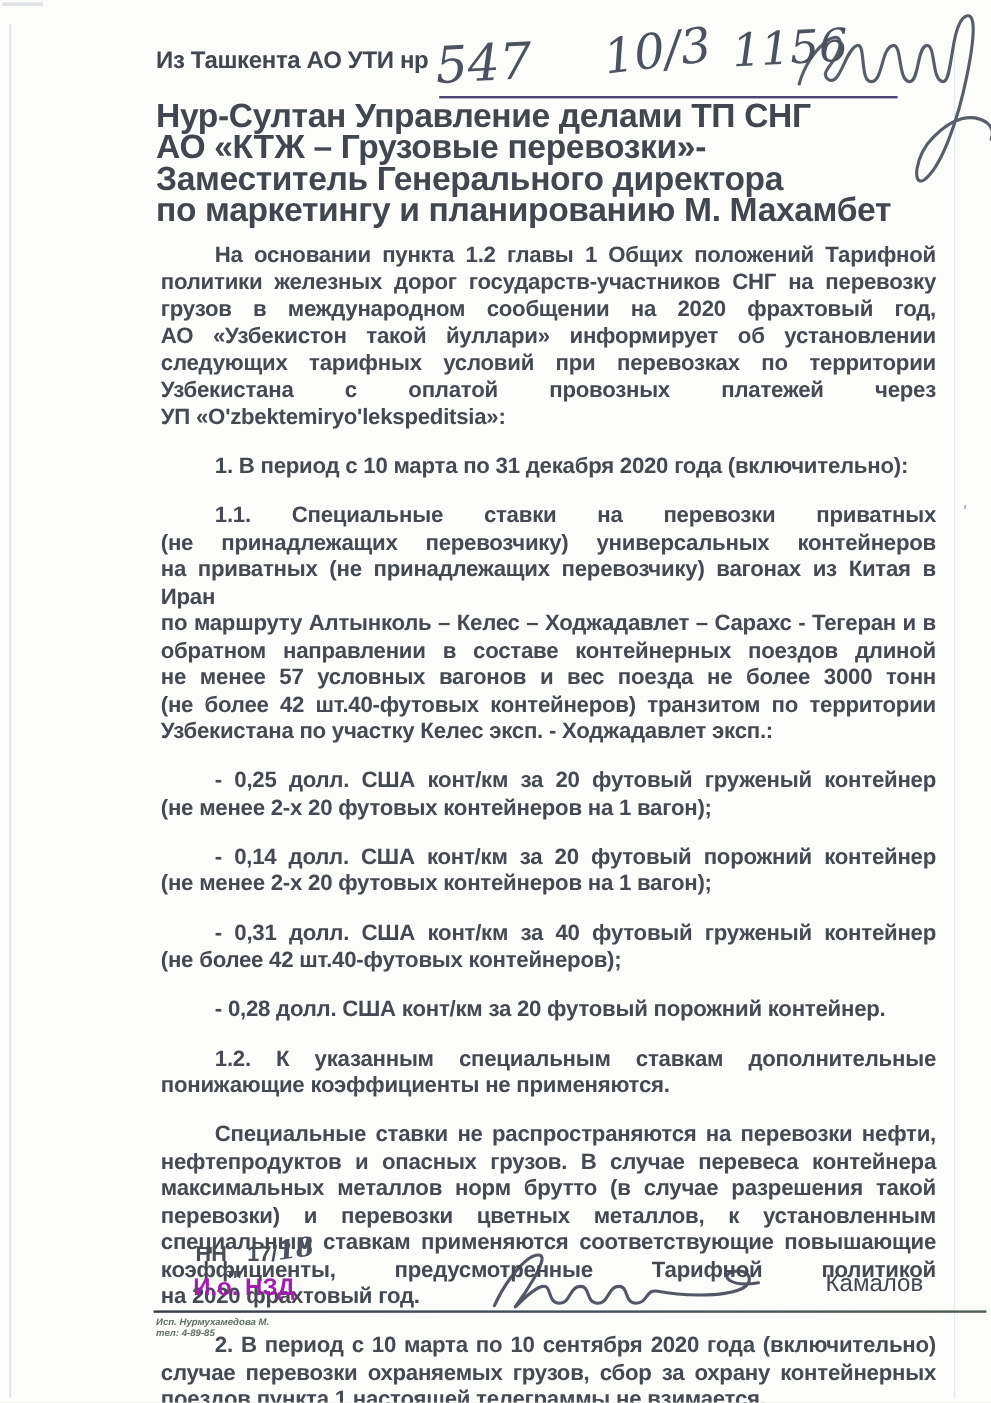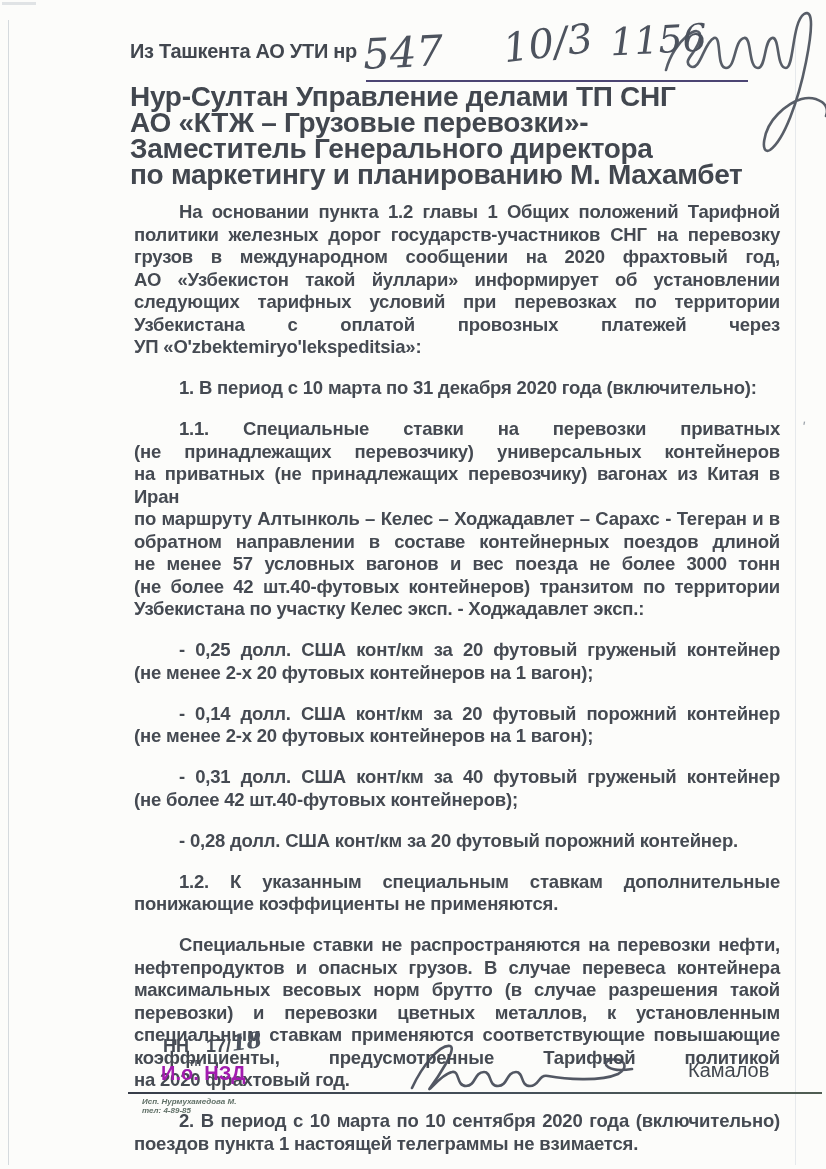--- a/index.html
+++ b/index.html
@@ -37,21 +37,21 @@
   
   .ref-line{position:absolute;left:163px;top:1031px;font-size:18px;font-weight:bold;color:#474c55;white-space:nowrap;}
   .ref-sub{font-size:11px;position:relative;top:14px;}
   .ref-hand{font-family:"DejaVu Serif",serif;font-style:italic;font-weight:bold;font-size:22px;display:inline-block;transform:rotate(-8deg);position:relative;top:-3px;color:#4d535e;}
   .signer-role{position:absolute;left:161px;top:1062px;font-size:20px;font-weight:bold;color:#a21caf;}
   .sig-bottom{position:absolute;left:408px;top:1038px;}
   .signer-name{position:absolute;left:688px;top:1059px;font-size:20px;font-weight:normal;color:#42474f;}
   .footer-rule{position:absolute;left:128px;top:1092px;width:694px;height:2px;
     background:linear-gradient(90deg,#373d49,#45505a 55%,#4f5d52);}
   .executor{position:absolute;left:130px;top:1097px;font-size:8px;line-height:9px;
-    font-style:italic;font-weight:bold;color:#5f6f66;letter-spacing:0;margin-left:12px;}
+    font-style:italic;font-weight:bold;color:#5f6f66;letter-spacing:0;}
 </style>
 </head>
 <body>
 
 <div class="page">
 
   <div class="scan-left-line"></div>
   <div class="scan-right-line"></div>
   <div class="scan-topmark"></div>
   <div class="scan-tick">'</div>
@@ -118,29 +118,30 @@
     <p></p>
     <p class="para mt-lg">
       </p>
       <div class="ln first">1.2. К указанным специальным ставкам дополнительные</div>
       <div class="ln last">понижающие коэффициенты не применяются.</div>
     <p></p>
     <p class="para">
       </p>
       <div class="ln first">Специальные ставки не распространяются на перевозки нефти,</div>
       <div class="ln">нефтепродуктов и опасных грузов. В случае перевеса контейнера</div>
-      <div class="ln">максимальных весовых норм брутто (в случае разрешения такой</div>
+      <div class="ln">максимальных металлов норм брутто (в случае разрешения такой</div>
       <div class="ln">перевозки) и перевозки цветных металлов, к установленным</div>
       <div class="ln">специальным ставкам применяются соответствующие повышающие</div>
       <div class="ln">коэффициенты, предусмотренные Тарифной политикой</div>
       <div class="ln last">на 2020 фрахтовый год.</div>
     <p></p>
     <p class="para mt-xs">
       </p>
       <div class="ln first">2. В период с 10 марта по 10 сентября 2020 года (включительно)</div>
+      <div class="ln">случае перевозки охраняемых грузов, сбор за охрану контейнерных</div>
       <div class="ln last">поездов пункта 1 настоящей телеграммы не взимается.</div>
     <p></p>
   </div>
 
   <div class="ref-line">
     <span>НН</span><span class="ref-sub">тп</span>
     <span>17/</span><span class="ref-hand">18</span>
   </div>
   <div class="signer-role">И.о. НЗД</div>
   <svg class="sig-bottom" width="230" height="55" viewBox="0 0 230 55">

